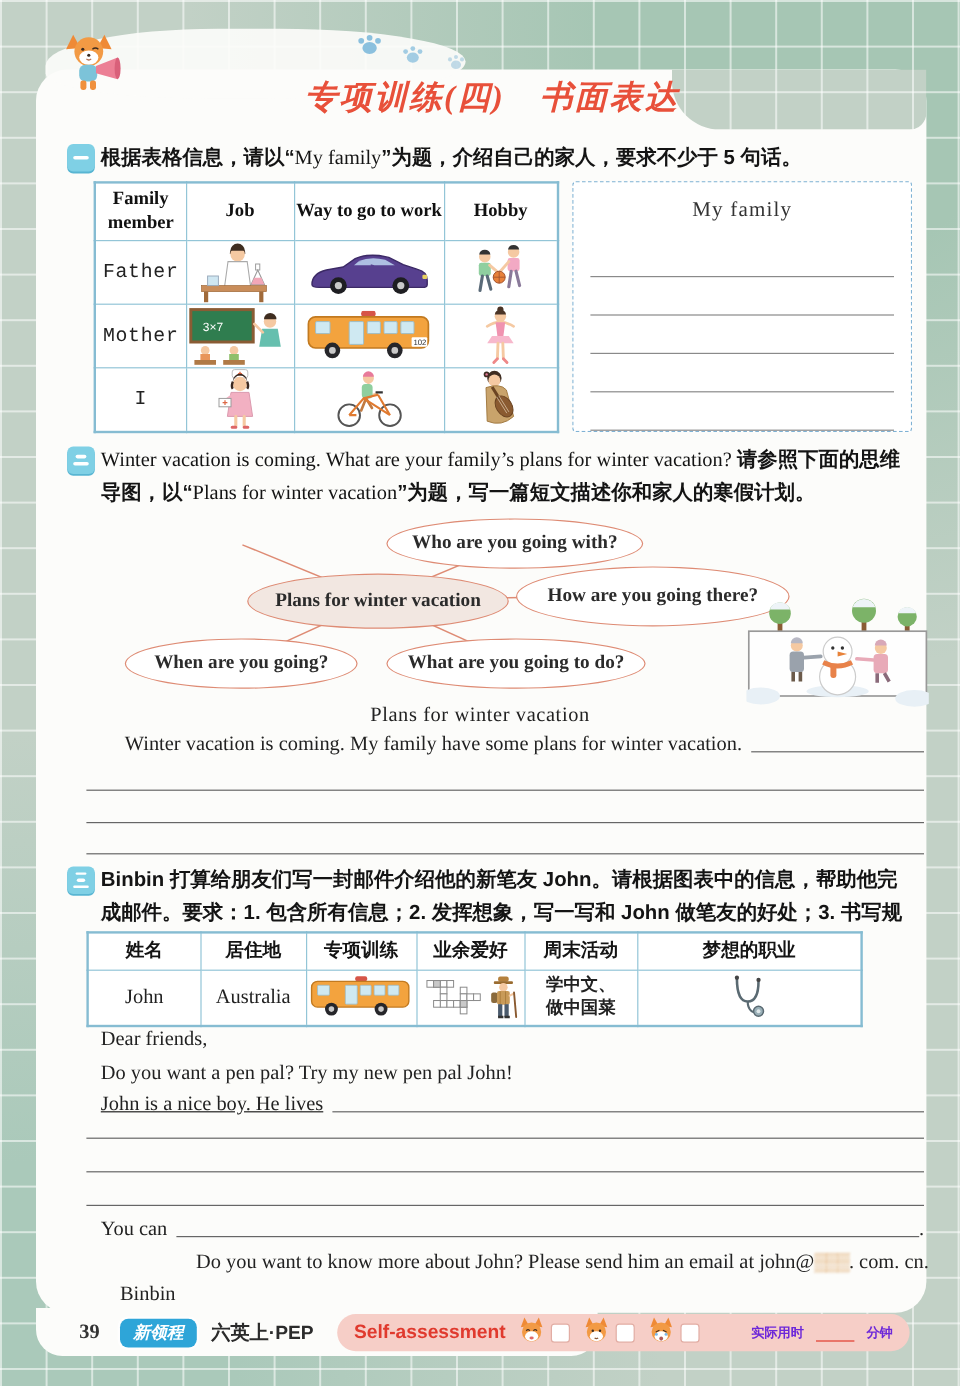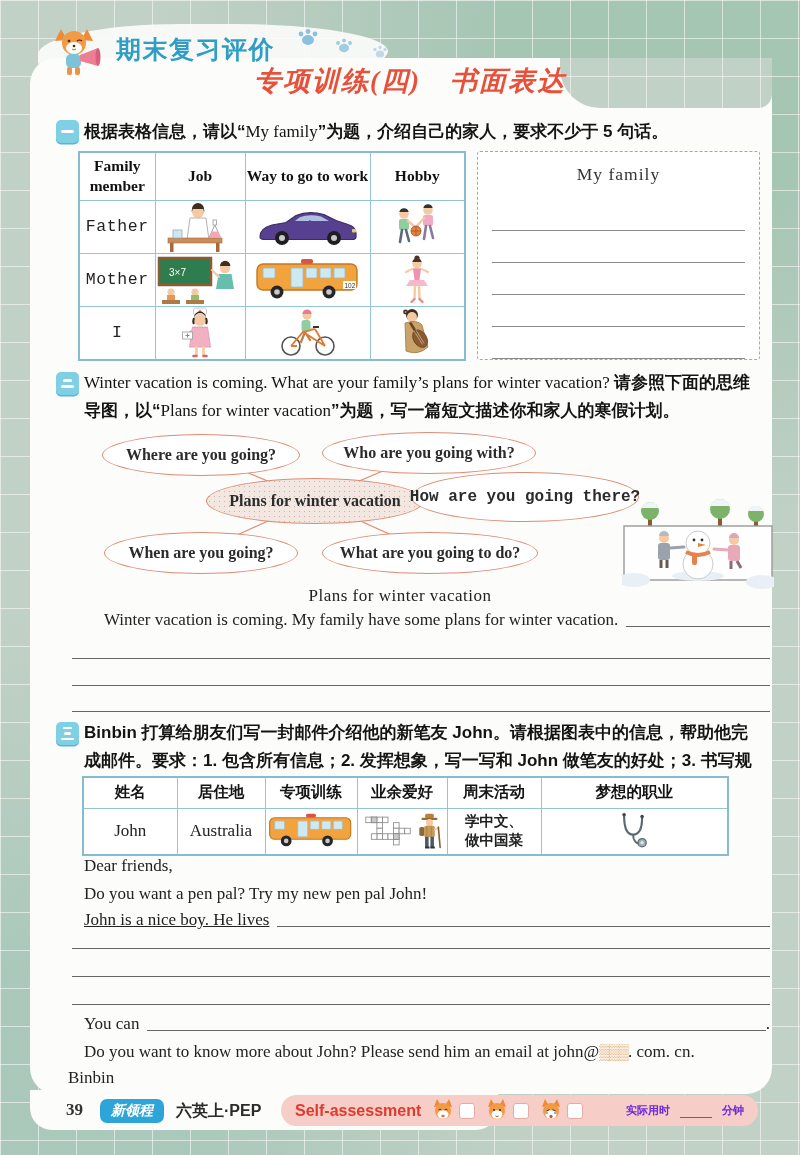--- a/index.html
+++ b/index.html
@@ -91,21 +91,20 @@
       <path d="M31 17 q2.5 -2 5 0" stroke="#3a2a20" stroke-width="1.2" fill="none"></path>
       <circle cx="28" cy="22" r="1.3" fill="#3a2a20"></circle>
       <path d="M26 25 q2 2 4 0" stroke="#b06a4a" stroke-width="1" fill="none"></path>
       <rect x="20" y="30" width="15" height="14" rx="5" fill="#7cc3d9"></rect>
       <rect x="21" y="43" width="5" height="8" rx="2" fill="#f0913e"></rect>
       <rect x="29" y="43" width="5" height="8" rx="2" fill="#f0913e"></rect>
       <polygon points="34,31 52,24 52,42 34,37" fill="#ec7f95"></polygon>
       <ellipse cx="52" cy="33" rx="2.5" ry="9" fill="#d9607a"></ellipse>
     </svg>
   </span>
-  <div class="abs banner-title">期末复习评价</div>
   <span class="abs" style="left:292px;top:26px;">
     <svg width="110" height="38" viewBox="0 0 110 38">
       <g fill="#86bedd" opacity=".95">
           <ellipse cx="16" cy="14" rx="6" ry="5"></ellipse>
           <circle cx="9" cy="8" r="2.4"></circle>
           <circle cx="16" cy="5.5" r="2.4"></circle>
           <circle cx="23" cy="8" r="2.4"></circle>
         </g>
       <g fill="#86bedd" opacity=".75">
           <ellipse cx="52" cy="22" rx="5" ry="4.2"></ellipse>
@@ -326,24 +325,23 @@
   <div class="abs" style="left:94px;top:428px;width:566px;height:150px;">
     <svg class="abs" style="left:0;top:0;" width="566" height="150" viewBox="0 0 566 150">
       <g stroke="#de8b74" stroke-width="1.2">
         <line x1="220" y1="72" x2="108" y2="26"></line>
           <line x1="220" y1="72" x2="334" y2="24"></line>
         <line x1="220" y1="72" x2="450" y2="68"></line>
           <line x1="220" y1="72" x2="106" y2="124"></line>
         <line x1="220" y1="72" x2="335" y2="124"></line>
       </g>
     </svg>
-    <div class="oval" style="left:8px;top:6px;width:196px;height:40px;">Where are you going?</div>
     <div class="oval" style="left:228px;top:4px;width:212px;height:40px;">Who are you going with?</div>
     <div class="oval ctr" style="left:112px;top:50px;width:216px;height:44px;">Plans for winter vacation</div>
-    <div class="oval" style="left:317px;top:44px;width:226px;height:48px;font-family:Liberation Mono, monospace;">How are you going there?</div>
+    <div class="oval" style="left:336px;top:44px;width:226px;height:48px;">How are you going there?</div>
     <div class="oval" style="left:10px;top:104px;width:192px;height:40px;">When are you going?</div>
     <div class="oval" style="left:228px;top:104px;width:214px;height:40px;">What are you going to do?</div>
   </div>
 
   <span class="abs" style="left:622px;top:498px;">
     <svg width="152" height="98" viewBox="0 0 152 98">
       <rect x="26" y="16" width="4" height="14" fill="#8a5c34"></rect>
         <circle cx="28" cy="13" r="9" fill="#7cb368"></circle>
         <path d="M19.5 10 a9 9 0 0 1 17 0 Z" fill="#eef4f8"></path>
       <rect x="96" y="12" width="4" height="16" fill="#8a5c34"></rect>
@@ -385,21 +383,21 @@
   <div class="abs wline" style="left:72px;top:685px;width:698px;"></div>
   <div class="abs wline" style="left:72px;top:711px;width:698px;"></div>
 
   <div class="abs badge" style="left:56px;top:722px;" title="三">
       <i class="b3a"></i>
       <i class="b3b"></i>
       <i class="b3c"></i>
     </div>
   <div class="abs prompt zh" style="left:84px;top:719px;width:680px;line-height:28px;">Binbin 打算给朋友们写一封邮件介绍他的新笔友 John。请根据图表中的信息，帮助他完成邮件。要求：1. 包含所有信息；2. 发挥想象，写一写和 John 做笔友的好处；3. 书写规范。</div>
 
-  <table class="abs ptable t3" style="left:82px;top:776px;">
+  <table class="abs ptable t3" style="left:72px;top:776px;">
     <colgroup>
         <col style="width:94px">
         <col style="width:88px">
         <col style="width:92px">
         <col style="width:90px">
         <col style="width:94px">
         <col style="width:187px">
       </colgroup>
     <tbody>
         <tr style="height:31px">
@@ -496,24 +494,24 @@
     <div class="fill"></div>
   </div>
   <div class="abs wline" style="left:72px;top:948px;width:698px;"></div>
   <div class="abs wline" style="left:72px;top:976px;width:698px;"></div>
   <div class="abs wline" style="left:72px;top:1004px;width:698px;"></div>
   <div class="abs flexline serifline" style="left:84px;top:1014px;width:686px;">
     <span>You can</span>
     <div class="fill"></div>
     <span>.</span>
   </div>
-  <div class="abs serifline" style="left:84px;top:1042px;width:690px;">
+  <div class="abs serifline" style="left:84px;top:1042px;width:690px;text-align:right;">
     <span>Do you want to know more about John?  Please send him an email at john@</span><span class="obsc">▒▒▒</span><span>. com. cn.</span>
   </div>
-  <div class="abs serifline" style="left:68px;top:1068px;">Binbin</div>
+  <div class="abs serifline" style="left:100px;top:1068px;">Binbin</div>
 
   <div class="abs tab"></div>
   <div class="abs pgnum" style="left:66px;top:1100px;">39</div>
   <div class="abs brand" style="left:100px;top:1099px;">新领程</div>
   <div class="abs edition" style="left:176px;top:1101px;">六英上·PEP</div>
 
   <div class="abs pill">
     <span class="sa">Self-assessment</span>
     <span class="foxgrp">
       <span>

